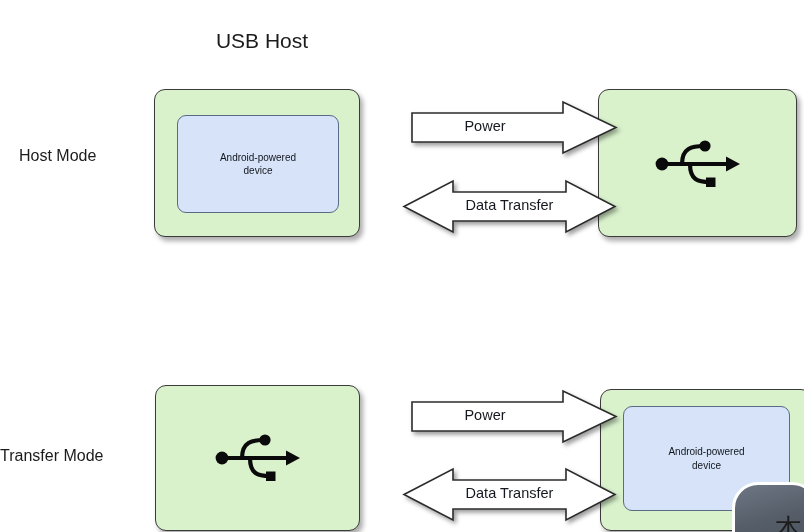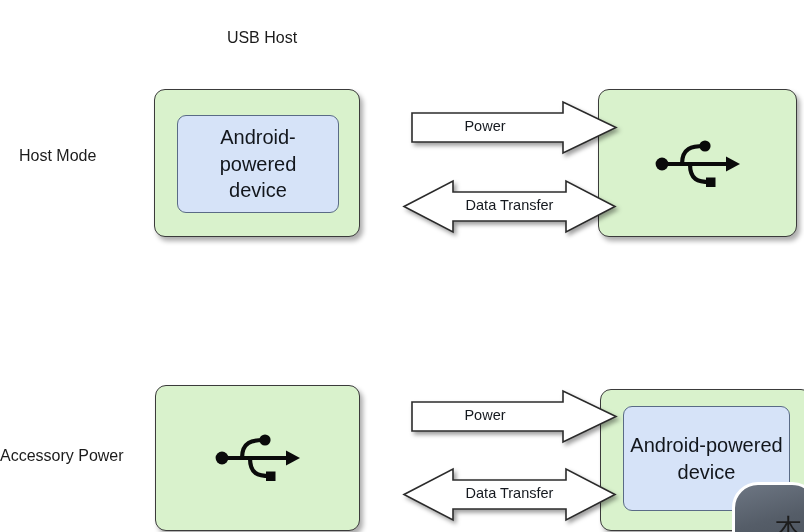--- a/index.html
+++ b/index.html
@@ -15,21 +15,21 @@
     position: relative;
     width: 804px;
     height: 532px;
     background: #ffffff;
     overflow: hidden;
   }
 
   
   .col-header {
     position: absolute;
-    font-size: 16px;
+    font-size: 21px;
     color: #1b1b1b;
     font-weight: 400;
     white-space: nowrap;
     text-align: center;
   }
 
   
   .row-label {
     position: absolute;
     font-size: 16px;
@@ -51,21 +51,21 @@
   .blue-box {
     position: absolute;
     background: #d6e3f8;
     border: 1.5px solid #5a6b86;
     border-radius: 9px;
     box-sizing: border-box;
     display: flex;
     align-items: center;
     justify-content: center;
     text-align: center;
-    font-size: 20px;
+    font-size: 10px;
     line-height: 1.32;
     color: #12161c;
     padding: 2px 4px;
   }
 
   
   .usb-icon {
     position: absolute;
     width: 92px;
     height: 56px;
@@ -166,21 +166,21 @@
       <defs>
         <filter id="sh2" x="-20%" y="-20%" width="150%" height="160%">
           <feDropShadow dx="2.5" dy="3" stdDeviation="2" flood-color="#000000" flood-opacity="0.38"></feDropShadow>
         </filter>
       </defs>
       <polygon filter="url(#sh2)" points="1,26.5 50,1 50,12 163,12 163,1 212,26.5 163,52 163,41 50,41 50,52" fill="#ffffff" stroke="#2b2b2b" stroke-width="1.6" stroke-linejoin="miter"></polygon>
     </svg>
     <div class="arrow-label" style="top:17px; left:0; right:0;">Data Transfer</div>
   </div>
 
-  <div class="row-label" style="left:0px; top:447px;">Accessory Power</div>
+  <div class="row-label" style="left:0px; top:447px;">Transfer Mode</div>
 
   <div class="green-box" style="left:155px; top:385px; width:205px; height:146px;">
     <div class="usb-icon" style="left:56px; top:44px;">
       <svg viewBox="0 0 92 56" xmlns="http://www.w3.org/2000/svg">
         <g fill="none" stroke="#0a0a0a" stroke-width="4.2" stroke-linecap="butt">
           <line x1="10" y1="28" x2="76" y2="28"></line>
           <path d="M30 28 C30 12 40 10 52 10" stroke-linecap="round"></path>
           <path d="M38 28 C38 44 46 46 58 46" stroke-linecap="round"></path>
         </g>
         <circle cx="10" cy="28" r="6.4" fill="#0a0a0a"></circle>

